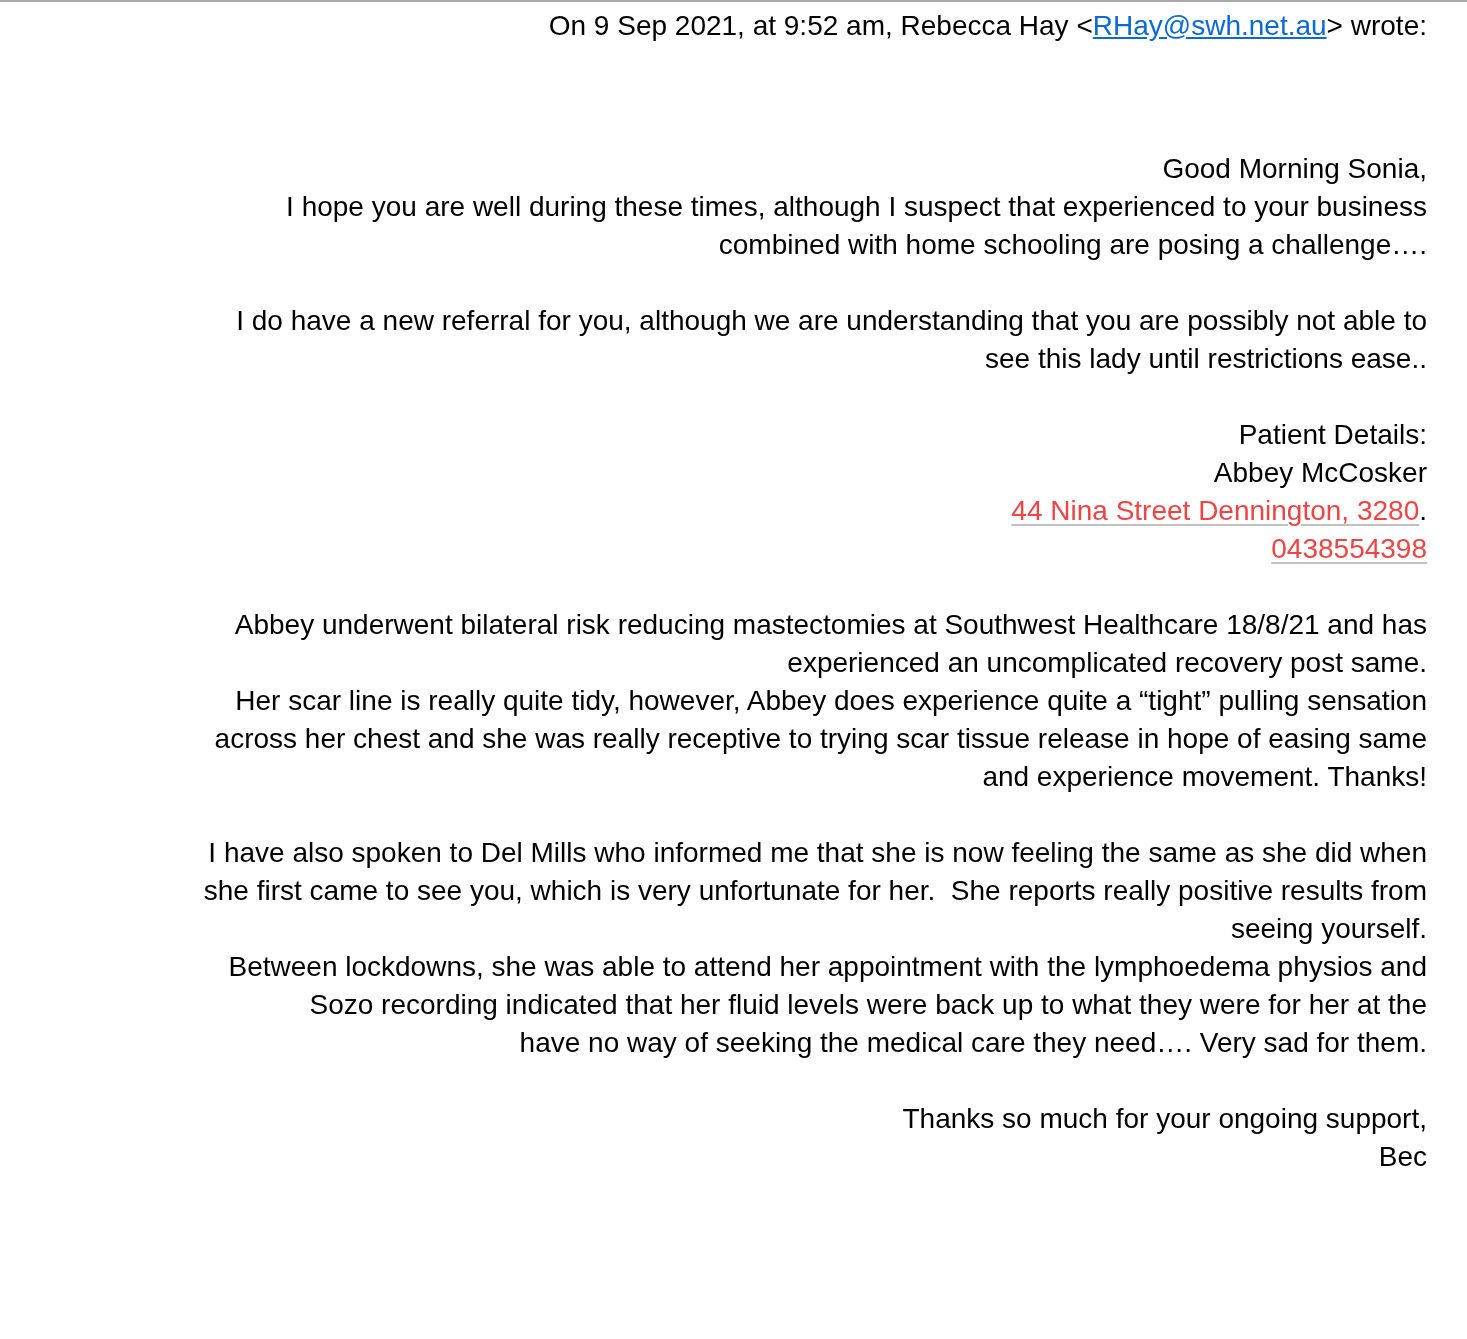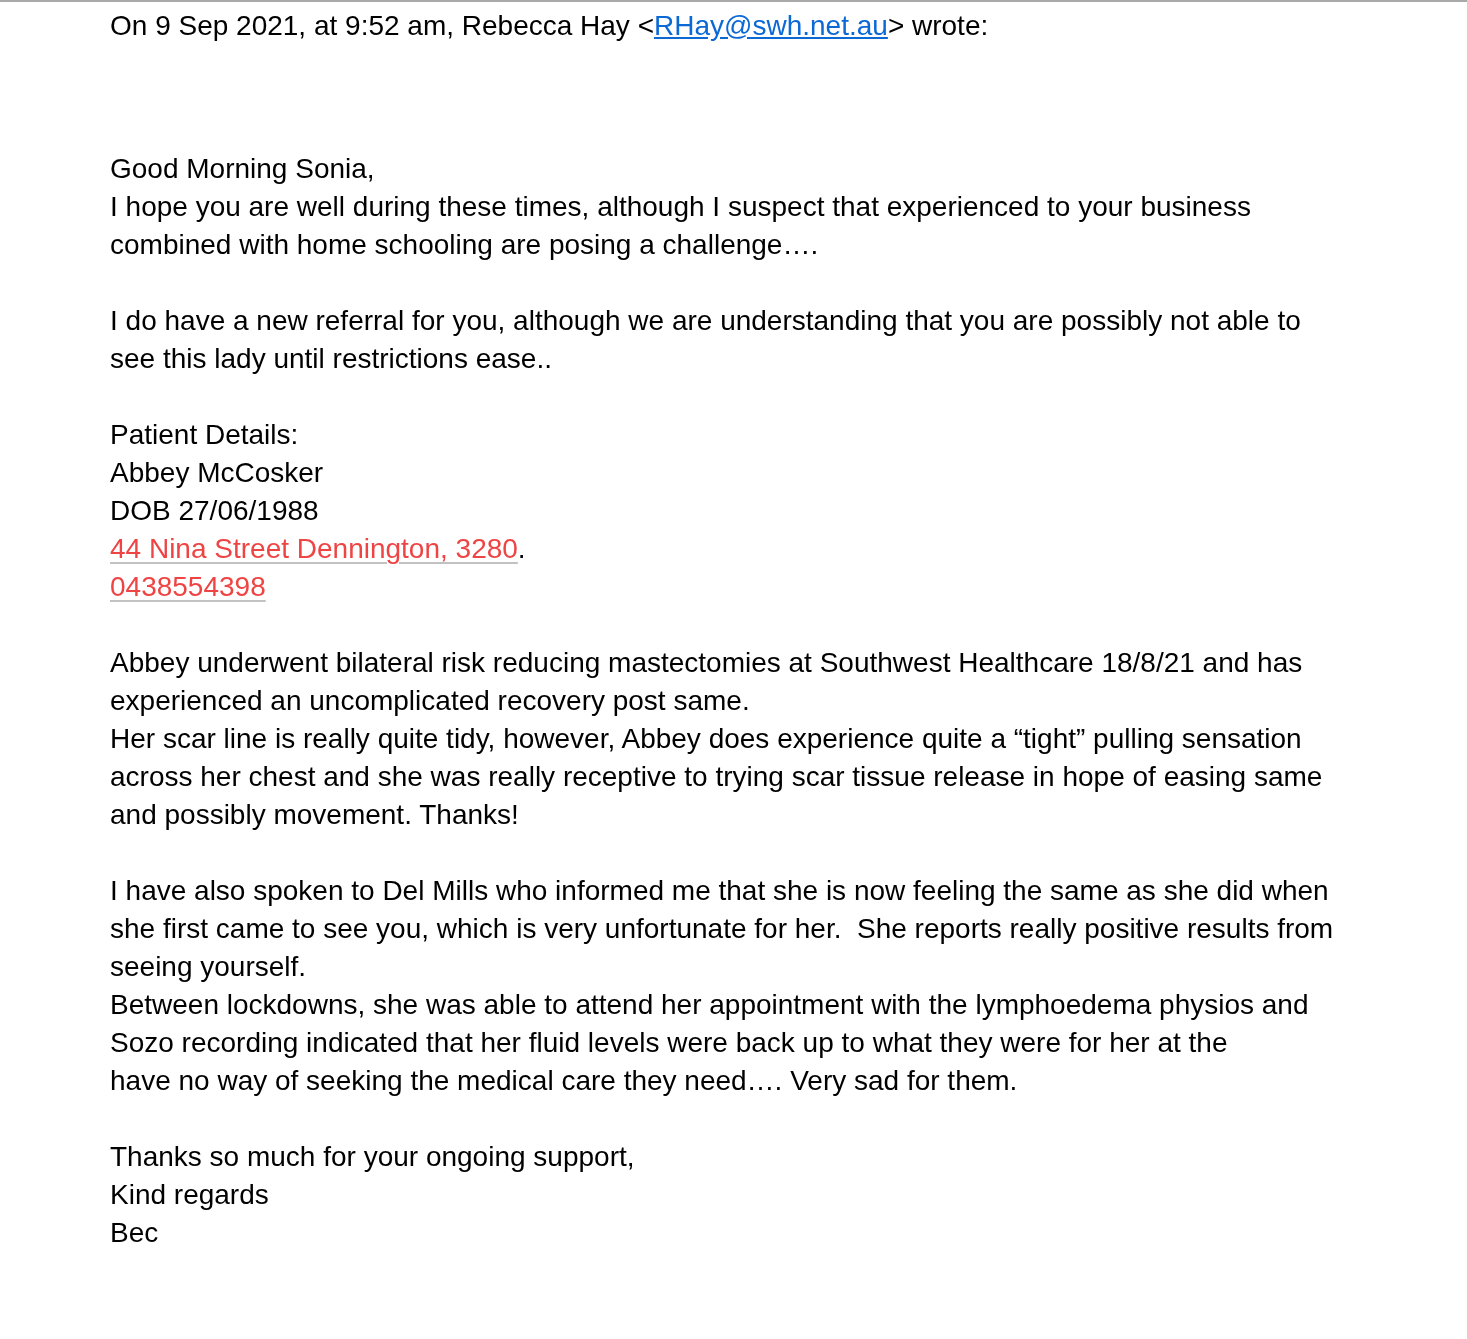--- a/index.html
+++ b/index.html
@@ -17,20 +17,21 @@
     color: #000000;
     -webkit-font-smoothing: antialiased;
   }
   .top-border {
     width: 100%;
     height: 0;
     border-top: 2px solid #a9a9a9;
   }
   .email-body {
     padding: 5px 40px 0 110px;
+    text-align: right;
   }
   .line {
     white-space: pre;
   }
   .quote-header {
     margin-bottom: 105px;
   }
   .para {
     margin-bottom: 38px;
   }
@@ -68,41 +69,39 @@
   </div>
 
   <div class="para">
     <div class="line">I do have a new referral for you, although we are understanding that you are possibly not able to</div>
     <div class="line">see this lady until restrictions ease..</div>
   </div>
 
   <div class="para">
     <div class="line">Patient Details:</div>
     <div class="line">Abbey McCosker</div>
-    <div class="line">DOB 27/06/1988</div>
     <div class="line"><span class="detected-link">44 Nina Street Dennington, 3280</span><span>.</span></div>
     <div class="line"><span class="detected-link">0438554398</span></div>
   </div>
 
   <div class="para">
     <div class="line">Abbey underwent bilateral risk reducing mastectomies at Southwest Healthcare 18/8/21 and has</div>
     <div class="line">experienced an uncomplicated recovery post same.</div>
     <div class="line">Her scar line is really quite tidy, however, Abbey does experience quite a “tight” pulling sensation</div>
     <div class="line">across her chest and she was really receptive to trying scar tissue release in hope of easing same</div>
-    <div class="line">and possibly movement. Thanks!</div>
+    <div class="line">and experience movement. Thanks!</div>
   </div>
 
   <div class="para">
     <div class="line">I have also spoken to Del Mills who informed me that she is now feeling the same as she did when</div>
     <div class="line">she first came to see you, which is very unfortunate for her.  She reports really positive results from</div>
     <div class="line">seeing yourself.</div>
     <div class="line">Between lockdowns, she was able to attend her appointment with the lymphoedema physios and</div>
     <div class="line">Sozo recording indicated that her fluid levels were back up to what they were for her at the</div>
     <div class="line">have no way of seeking the medical care they need…. Very sad for them.</div>
   </div>
 
   <div class="para">
     <div class="line">Thanks so much for your ongoing support,</div>
-    <div class="line">Kind regards</div>
     <div class="line">Bec</div>
   </div>
 
 </div>
 
 </body></html>

